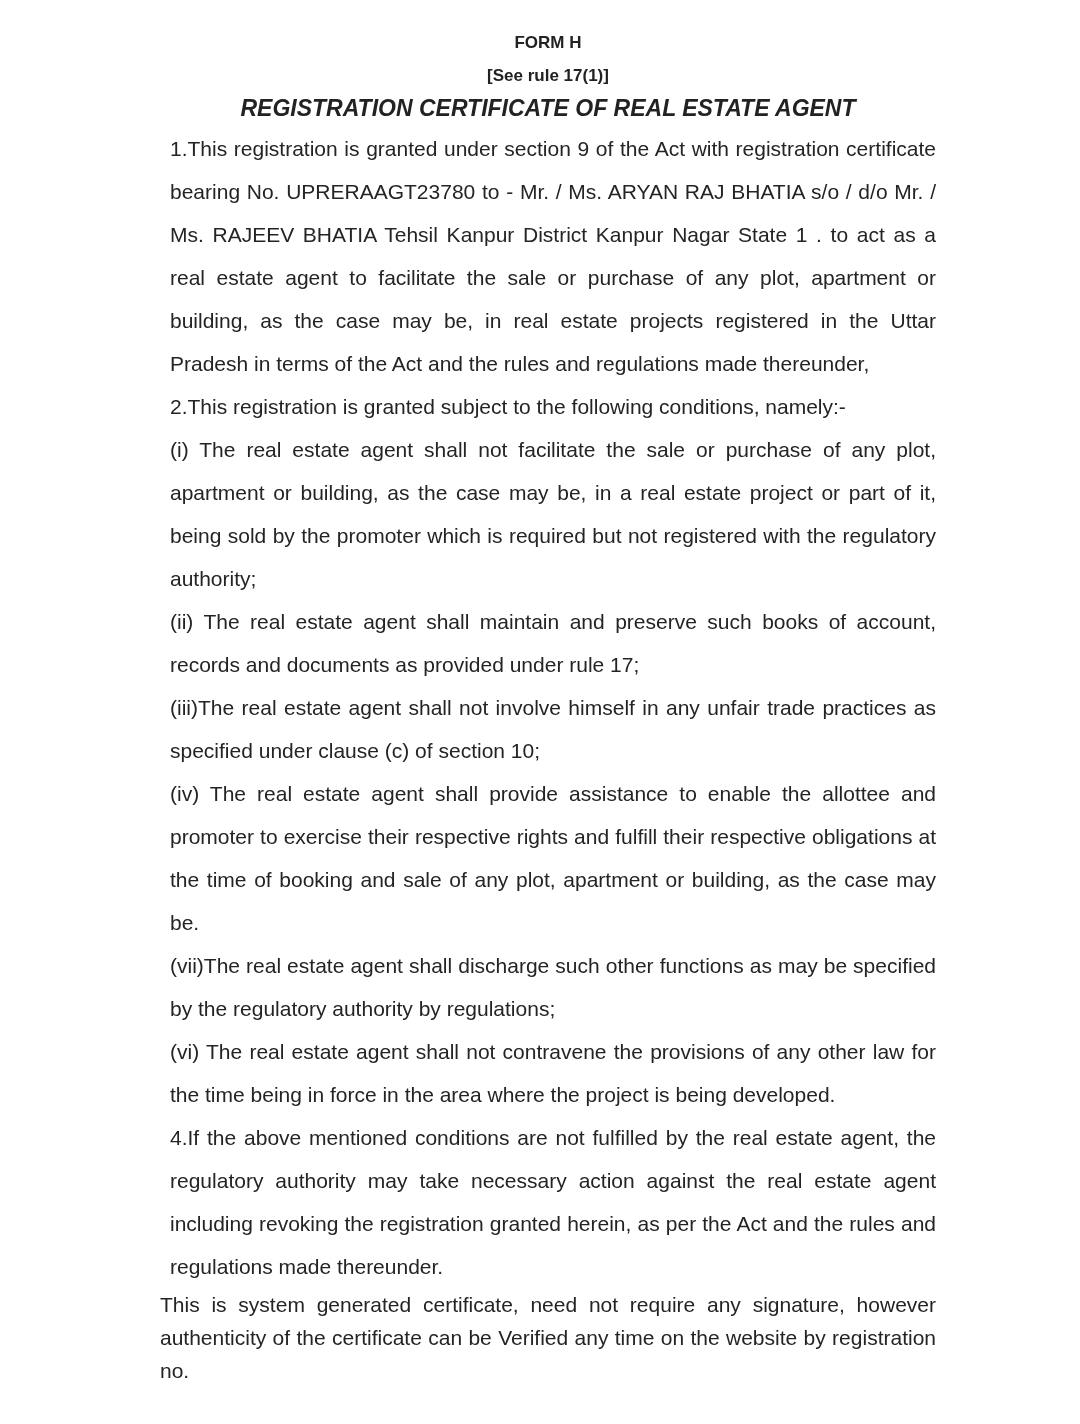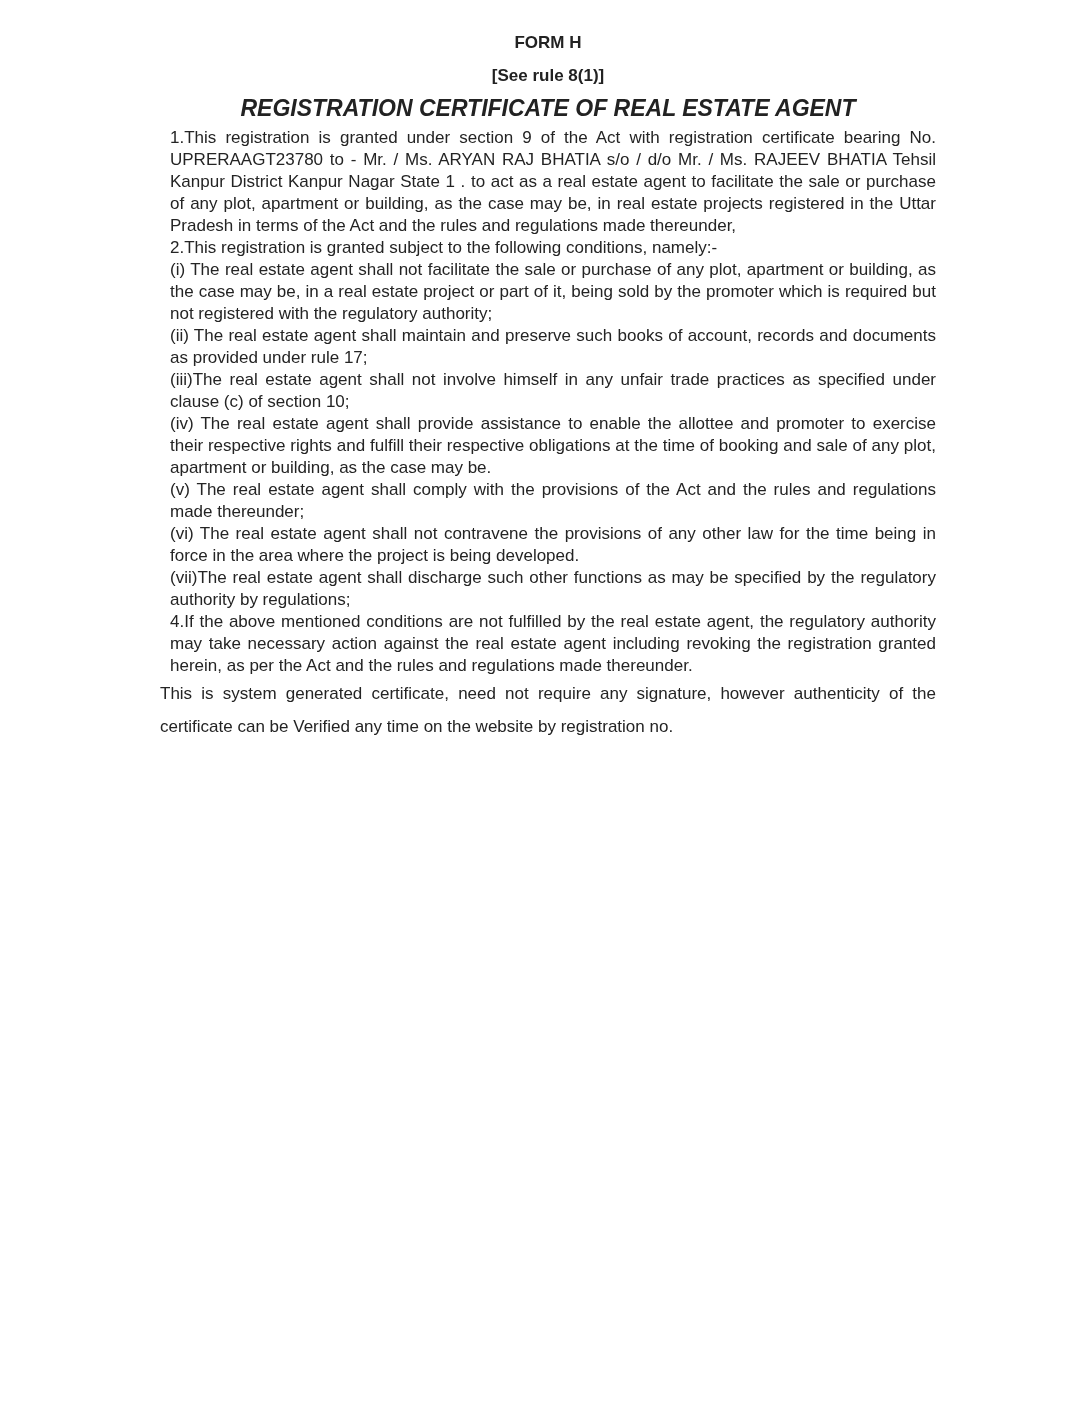--- a/index.html
+++ b/index.html
@@ -45,53 +45,52 @@
     line-height: 33px;
     font-style: italic;
   }
 
   .doc-body {
     margin-left: 10px;
     margin-top: 2px;
   }
 
   .doc-body p {
-    font-size: 17px;
-    line-height: 22px;
+    font-size: 21px;
+    line-height: 43px;
     text-align: justify;
     color: #242424;
   }
 
   .footer-note {
-    font-size: 17px;
+    font-size: 21px;
     line-height: 33px;
     text-align: justify;
     color: #242424;
     margin-top: 0;
   }
 </style>
 </head>
 <body>
 
 <div class="page">
 
   <header class="doc-header">
     <div class="form-title">FORM H</div>
-    <div class="rule-reference">[See rule 8(1)]</div>
+    <div class="rule-reference">[See rule 17(1)]</div>
     <div class="certificate-heading">REGISTRATION CERTIFICATE OF REAL ESTATE AGENT</div>
   </header>
 
   <main class="doc-body">
     <p>1.This registration is granted under section 9 of the Act with registration certificate bearing No. UPRERAAGT23780 to - Mr. / Ms. ARYAN RAJ BHATIA s/o / d/o Mr. / Ms. RAJEEV BHATIA Tehsil Kanpur District Kanpur Nagar State 1 . to act as a real estate agent to facilitate the sale or purchase of any plot, apartment or building, as the case may be, in real estate projects registered in the Uttar Pradesh in terms of the Act and the rules and regulations made thereunder,</p>
     <p>2.This registration is granted subject to the following conditions, namely:-</p>
     <p>(i) The real estate agent shall not facilitate the sale or purchase of any plot, apartment or building, as the case may be, in a real estate project or part of it, being sold by the promoter which is required but not registered with the regulatory authority;</p>
     <p>(ii) The real estate agent shall maintain and preserve such books of account, records and documents as provided under rule 17;</p>
     <p>(iii)The real estate agent shall not involve himself in any unfair trade practices as specified under clause (c) of section 10;</p>
     <p>(iv) The real estate agent shall provide assistance to enable the allottee and promoter to exercise their respective rights and fulfill their respective obligations at the time of booking and sale of any plot, apartment or building, as the case may be.</p>
-    <p>(v) The real estate agent shall comply with the provisions of the Act and the rules and regulations made thereunder;</p>
+    <p>(vii)The real estate agent shall discharge such other functions as may be specified by the regulatory authority by regulations;</p>
     <p>(vi) The real estate agent shall not contravene the provisions of any other law for the time being in force in the area where the project is being developed.</p>
-    <p>(vii)The real estate agent shall discharge such other functions as may be specified by the regulatory authority by regulations;</p>
     <p>4.If the above mentioned conditions are not fulfilled by the real estate agent, the regulatory authority may take necessary action against the real estate agent including revoking the registration granted herein, as per the Act and the rules and regulations made thereunder.</p>
   </main>
 
   <p class="footer-note">This is system generated certificate, need not require any signature, however authenticity of the certificate can be Verified any time on the website by registration no.</p>
 
 </div>
 
 </body></html>

